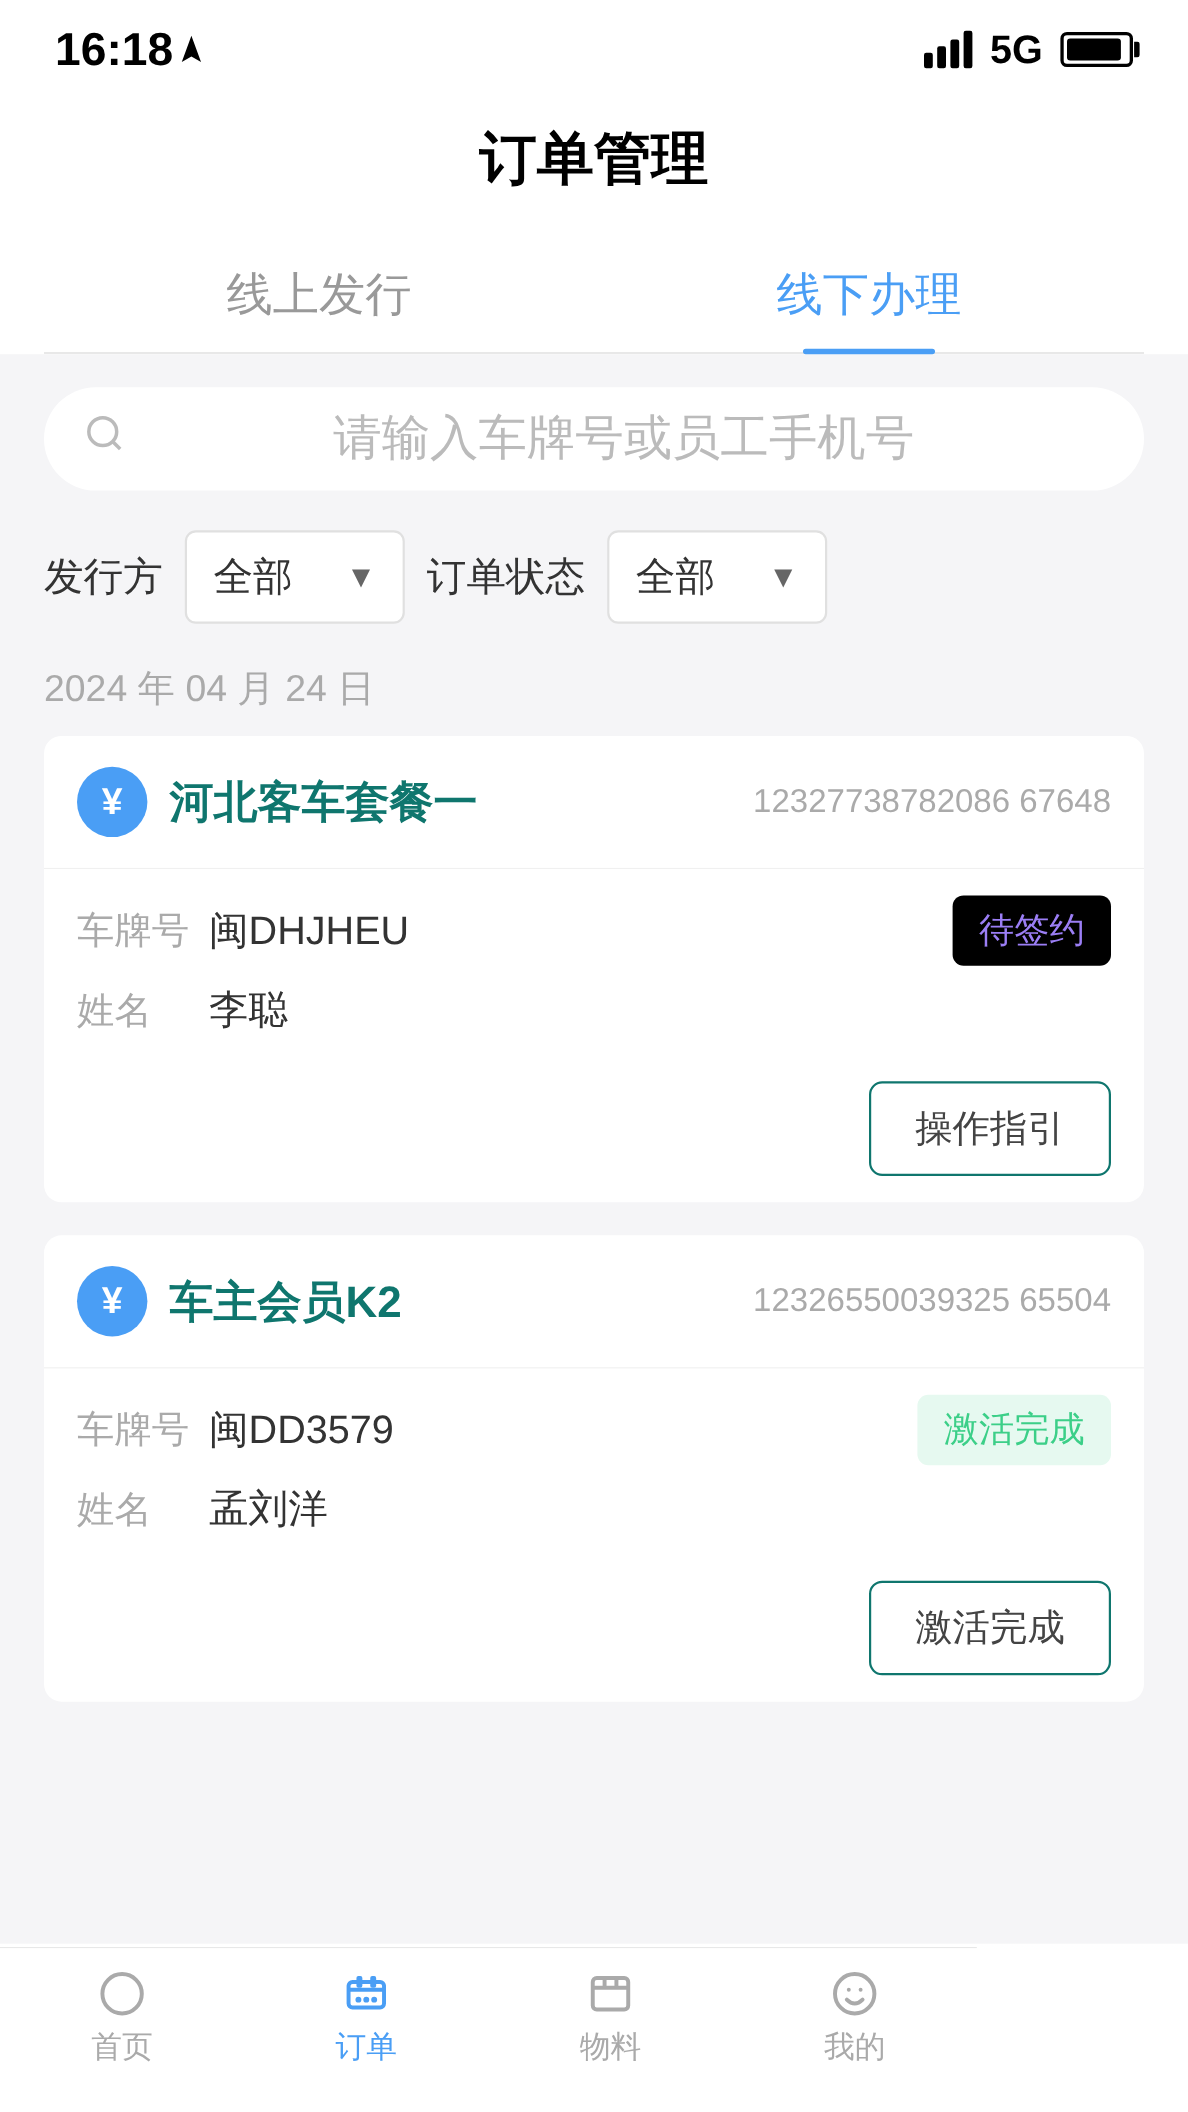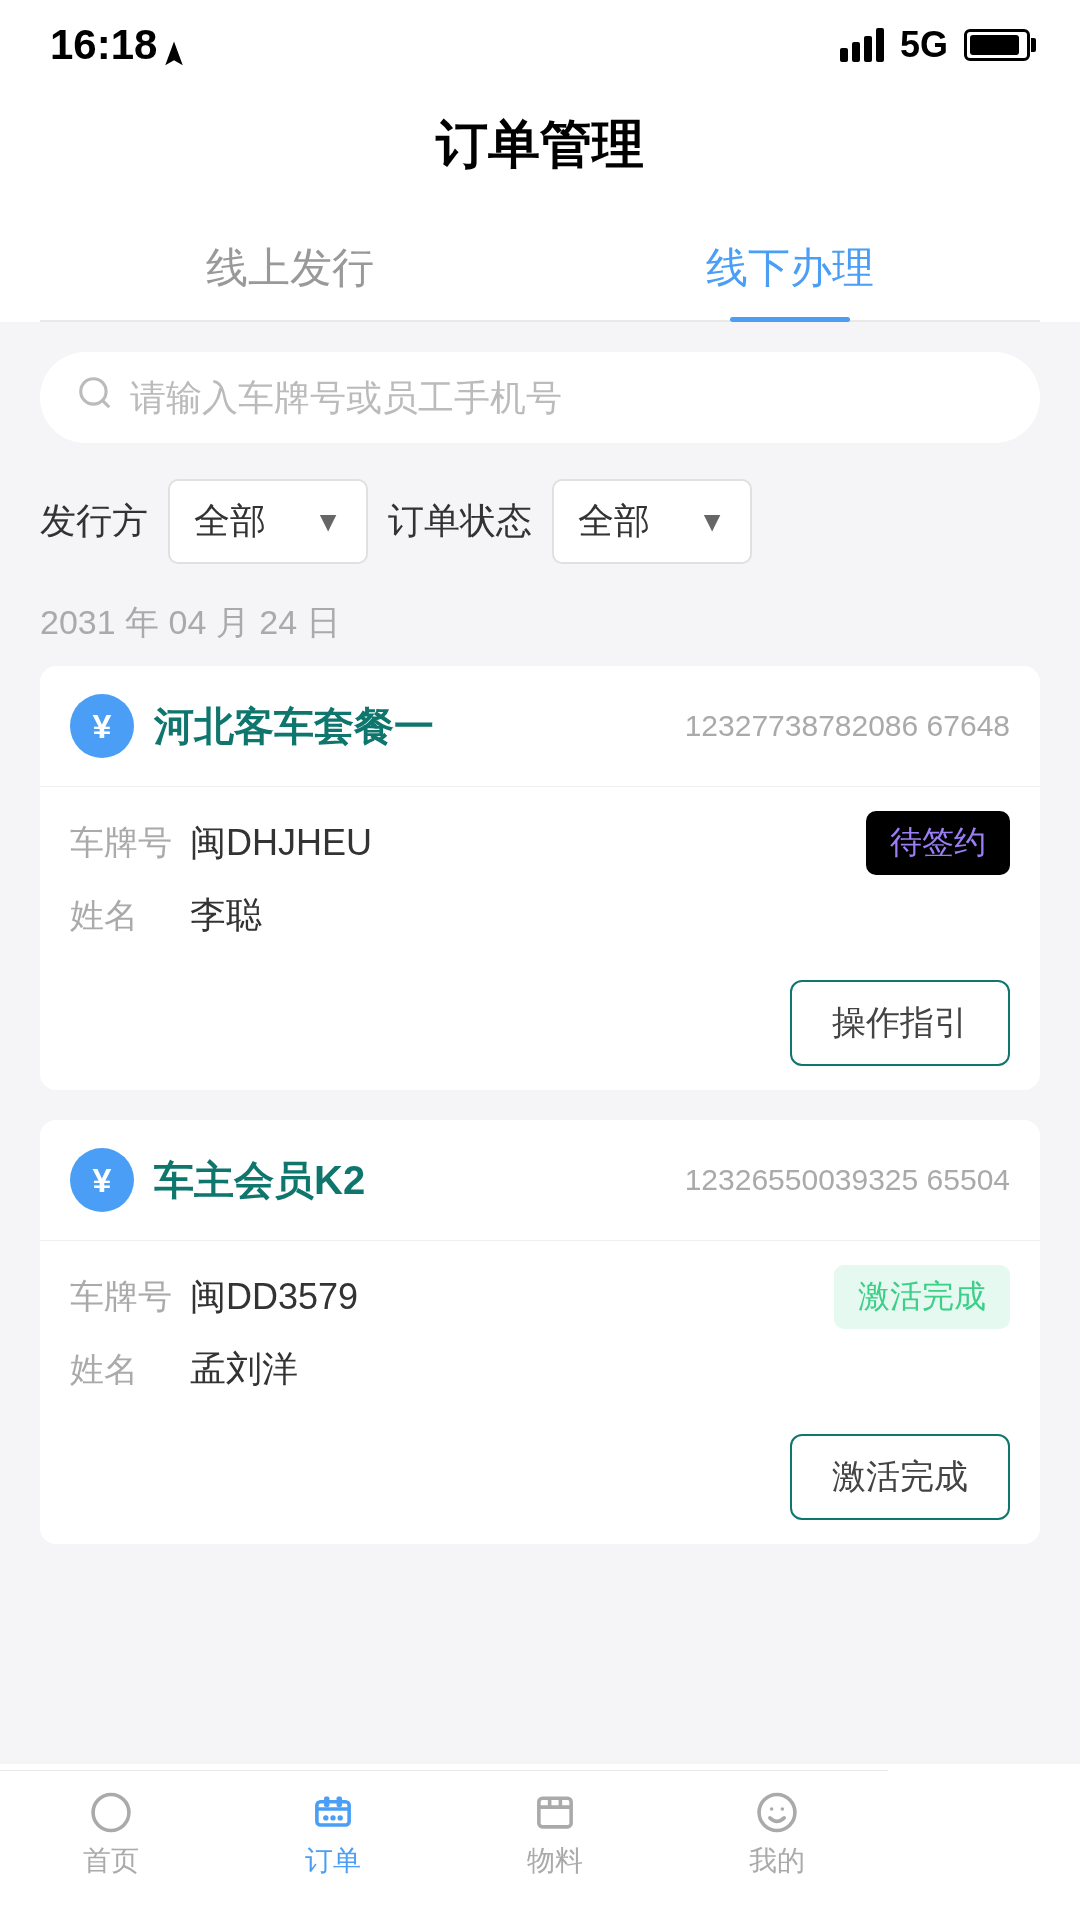--- a/index.html
+++ b/index.html
@@ -25,21 +25,21 @@
       align-items: center;
       padding: 20px 50px 10px 50px;
       height: 80px;
     }
 
     .status-time {
       font-size: 42px;
       font-weight: 700;
       color: #000;
       display: flex;
-      align-items: flex-end;
+      align-items: center;
       gap: 2px;
     }
 
     .status-time .location-arrow {
       width: 30px;
       height: 30px;
       display: inline-block;
     }
 
     .status-right {
@@ -163,24 +163,25 @@
     }
 
     .search-icon-wrap {
       color: #bbb;
       font-size: 38px;
     }
 
     .search-input {
       border: none;
       outline: none;
-      font-size: 36px;
+      font-size: 44px;
       color: #000000;
       flex: 1;
       background: transparent;
+      text-align: center;
     }
 
     .search-input::placeholder {
       color: #bbb;
     }
 
     
     .filter-row {
       display: flex;
       align-items: center;
@@ -416,21 +417,21 @@
       <span class="filter-select-value">全部</span>
       <span class="filter-select-arrow">▼</span>
     </div>
     <span class="filter-label">订单状态</span>
     <div class="filter-select">
       <span class="filter-select-value">全部</span>
       <span class="filter-select-arrow">▼</span>
     </div>
   </div>
 
-  <div class="date-label">2031 年 04 月 24 日</div>
+  <div class="date-label">2024 年 04 月 24 日</div>
 
   <div class="order-card">
     <div class="order-header">
       <div class="order-icon">
         <span class="order-icon-symbol">¥</span>
       </div>
       <span class="order-title">河北客车套餐一</span>
       <span class="order-number">12327738782086 67648</span>
     </div>
     <div class="order-details">

